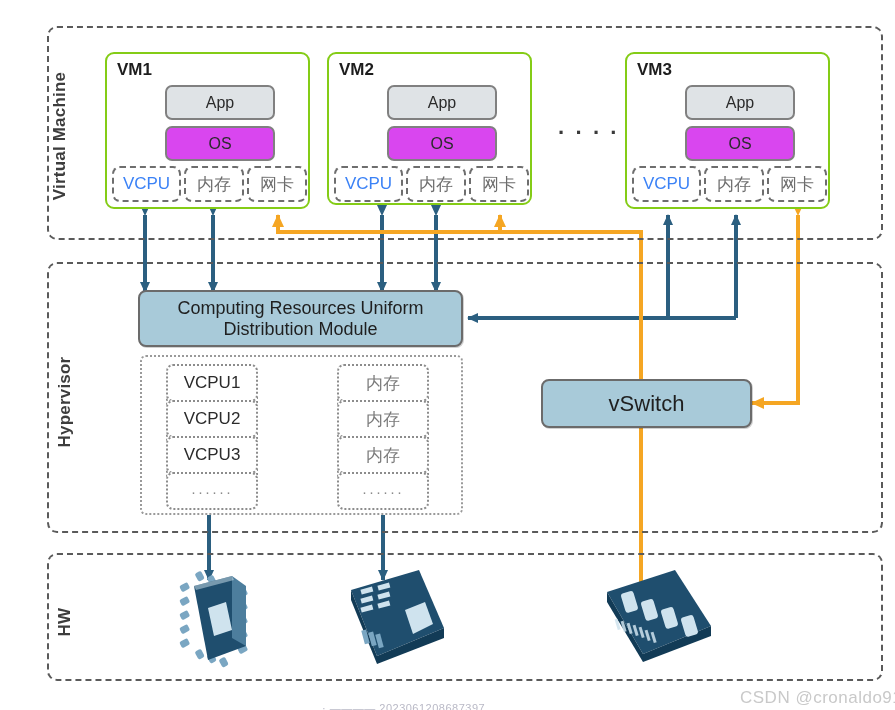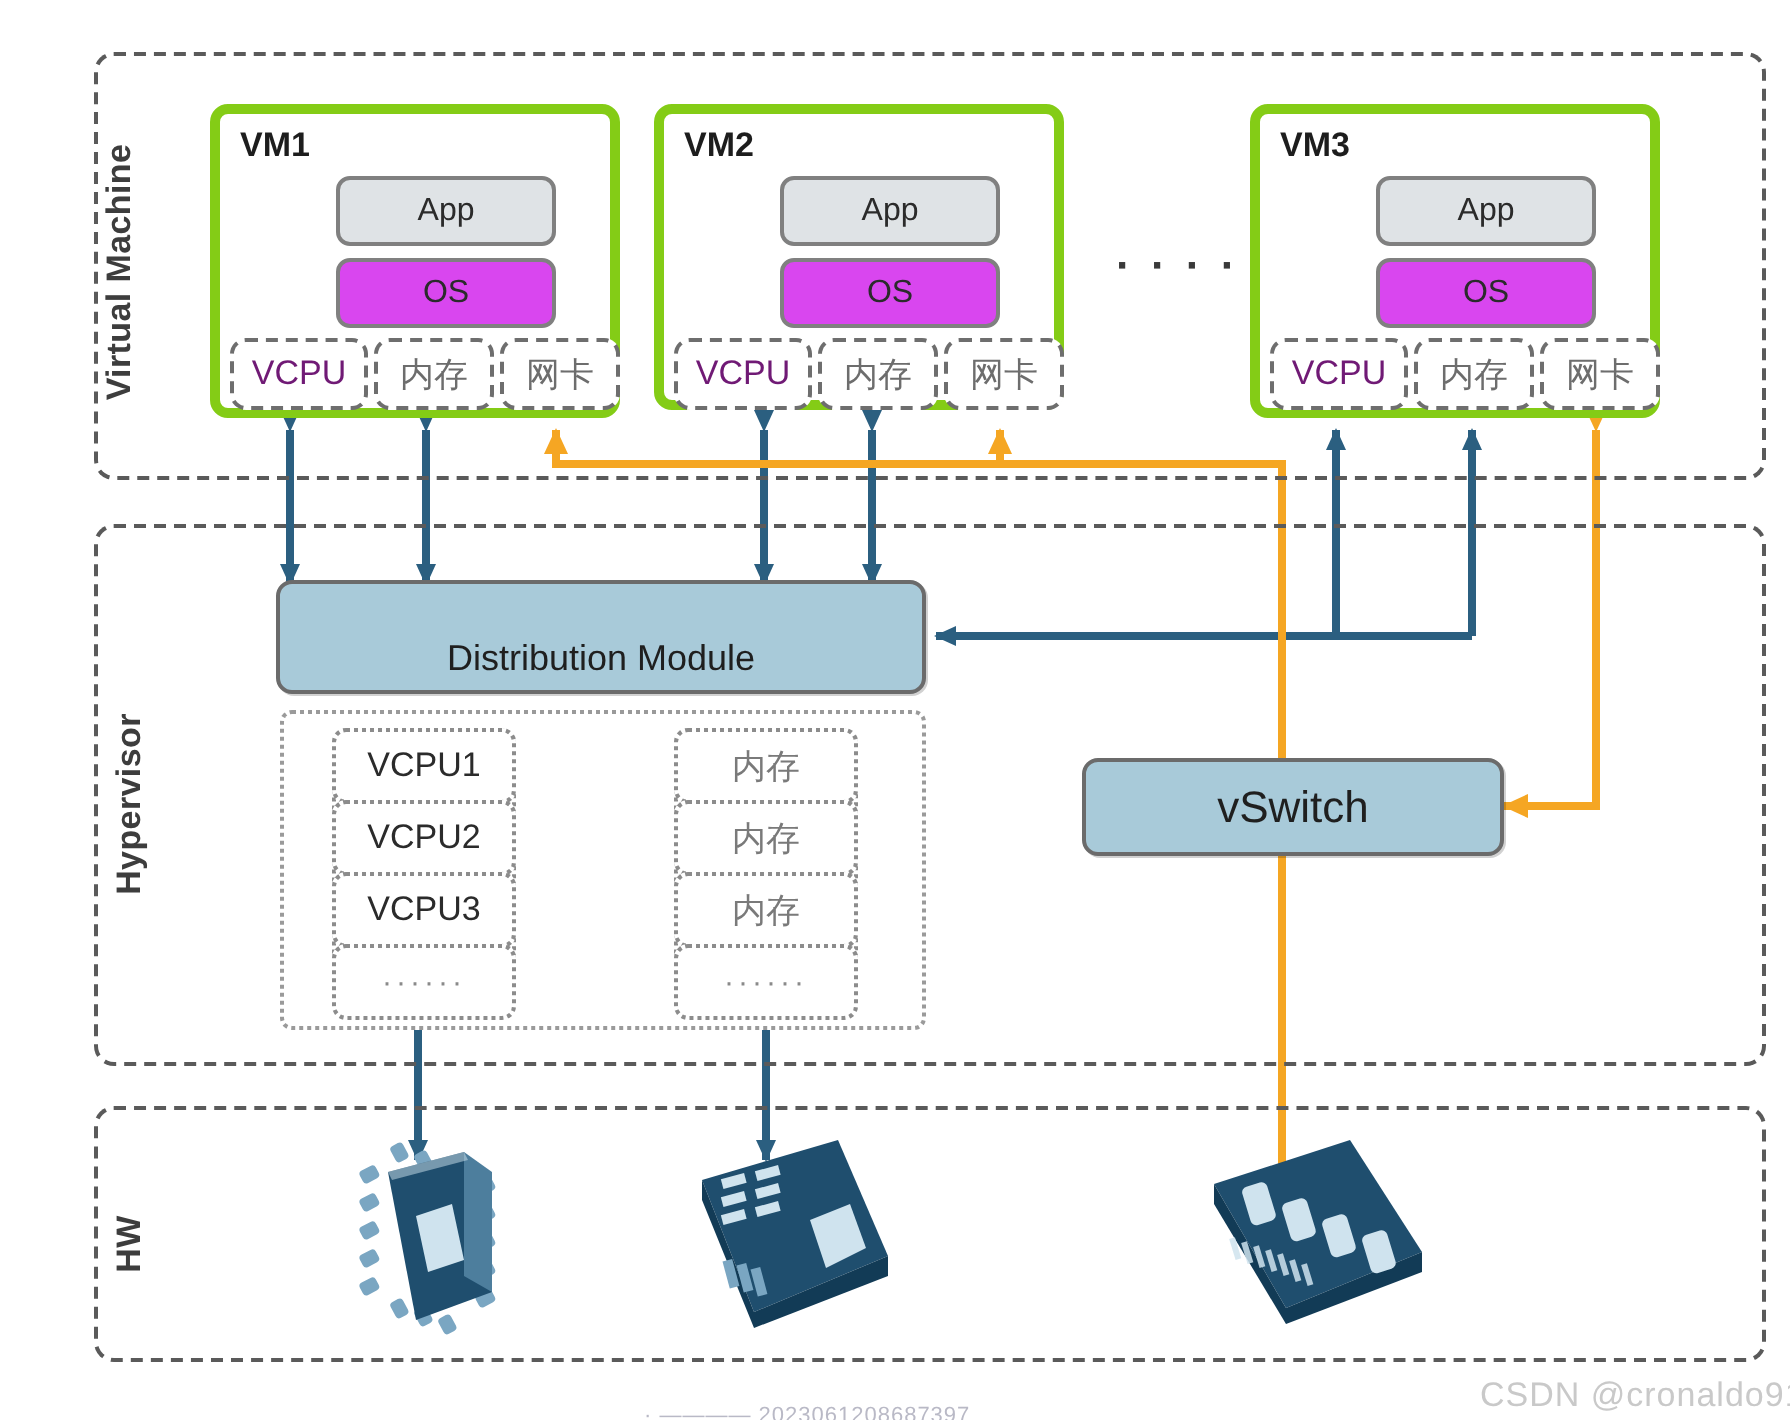--- a/index.html
+++ b/index.html
@@ -39,21 +39,21 @@
     transform-origin: center center;
     white-space: nowrap;
   }
   .rot {
     transform: rotate(-90deg);
   }
 
   
   .vm {
     position: absolute;
-    border: 5px solid #84cc16;
+    border: 2px solid #84cc16;
     border-radius: 9px;
     box-sizing: border-box;
     background: #ffffff;
   }
   .vm-title {
     position: absolute;
     left: 10px;
     top: 6px;
     font-size: 17px;
     font-weight: 700;
@@ -76,21 +76,21 @@
   .res {
     position: absolute;
     border: 2px dashed #6e6e6e;
     border-radius: 8px;
     box-sizing: border-box;
     background: #ffffff;
     display: flex;
     align-items: center;
     justify-content: center;
     font-size: 17px;
-    color: #701a75;
+    color: #3b82f6;
     white-space: nowrap;
   }
   .res-cn { color: #6d6d6d; }
 
   .ellipsis-vm {
     position: absolute;
     font-size: 22px;
     letter-spacing: 2px;
     color: #3a3a3a;
     font-weight: 700;
@@ -264,21 +264,21 @@
     <div class="res" style="left:5px; top:112px; width:69px; height:36px;">VCPU</div>
     <div class="res res-cn" style="left:77px; top:112px; width:60px; height:36px;">内存</div>
     <div class="res res-cn" style="left:140px; top:112px; width:60px; height:36px;">网卡</div>
   </div>
 
   <div class="layer" style="left:47px; top:262px; width:836px; height:271px;"></div>
   <div class="layer-label rot" style="left:10px; top:392px; width:110px; text-align:center;">Hypervisor</div>
 
   <div class="mod" style="left:138px; top:290px; width:325px; height:57px;">
     <div style="display:block">
-      <br>
+      <span>Computing Resources Uniform</span><br>
       <span>Distribution Module</span>
     </div>
   </div>
 
   <div class="mod" style="left:541px; top:379px; width:211px; height:49px; font-size:22px;">vSwitch</div>
 
   <div class="pool" style="left:140px; top:355px; width:323px; height:160px;"></div>
 
   <div class="poolcol" style="left:166px; top:364px; width:92px; height:142px;">
     <div class="poolitem" style="left:-2px; top:-2px; width:92px; height:38px;">VCPU1</div>

